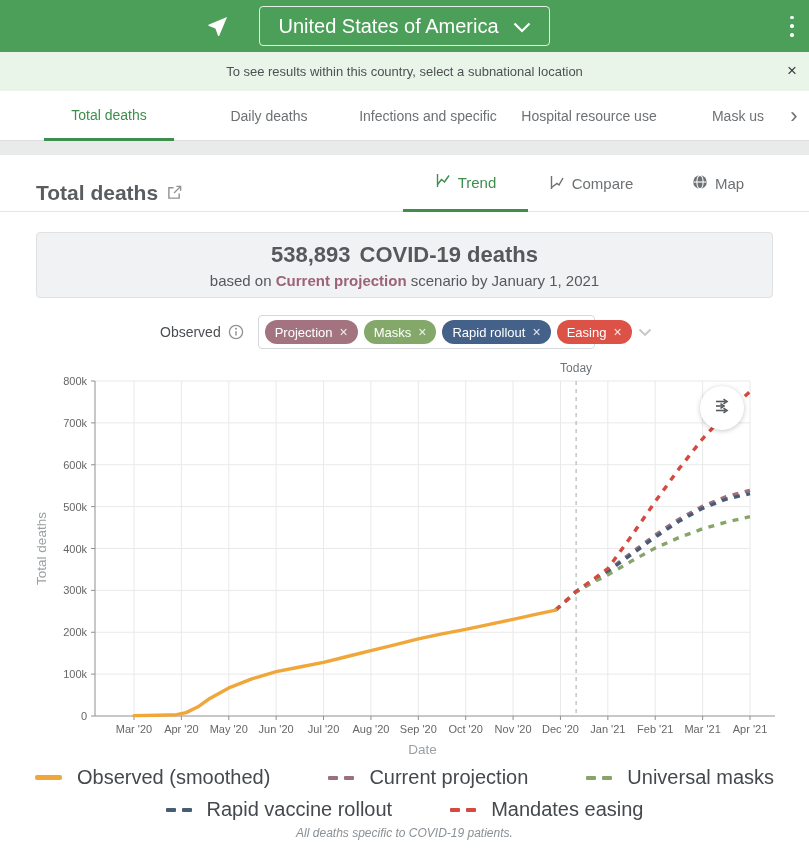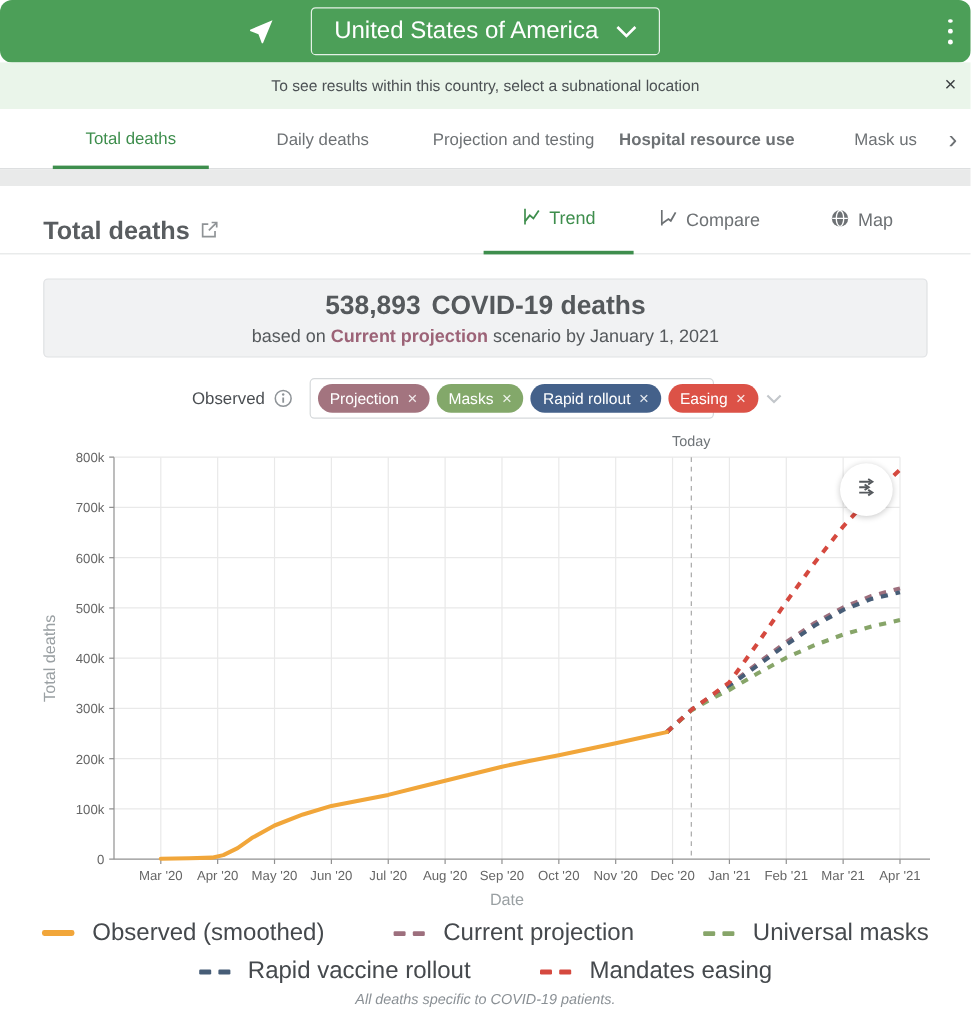--- a/index.html
+++ b/index.html
@@ -1,20 +1,20 @@
 <!DOCTYPE html>
 <html><head>
 <meta charset="utf-8">
 <style>
   * { margin:0; padding:0; box-sizing:border-box; }
   body { font-family:"Liberation Sans", sans-serif; background:#fff; }
   #app { position:relative; width:809px; height:852px; overflow:hidden; background:#fff; margin:0 auto; }
 
   
-  .header { position:absolute; left:0; top:0; width:809px; height:52px; background:#4C9F58; display:flex; align-items:center; justify-content:center;border-radius:10px; }
+  .header { position:absolute; left:0; top:0; width:809px; height:52px; background:#4C9F58; display:flex; align-items:center; justify-content:center; }
   .nav-arrow { position:absolute; left:206px; top:15px; }
   .loc-select { display:flex; align-items:center; gap:14px; border:1px solid rgba(255,255,255,.85); border-radius:4px; height:40px; padding:0 18px; color:#fff; font-size:20px; cursor:pointer; }
   .kebab { position:absolute; right:8px; top:13px; width:18px; height:26px; display:flex; flex-direction:column; align-items:center; justify-content:center; cursor:pointer; }
   .kebab i { display:block; width:4px; height:4px; border-radius:50%; background:#fff; margin:2.5px 0; }
 
   
   .notif { position:absolute; left:0; top:52px; width:809px; height:39px; background:#EAF5EA; display:flex; align-items:center; justify-content:center; color:#4c5154; font-size:13px; }
   .notif-close { position:absolute; right:6px; top:8px; font-size:17px; color:#3a3e41; width:22px; height:22px; text-align:center; line-height:22px; cursor:pointer; }
 
   
@@ -89,22 +89,22 @@
   </div>
 
   <div class="notif">
     <span>To see results within this country, select a subnational location</span>
     <span class="notif-close">×</span>
   </div>
 
   <div class="navbar">
     <div class="nav-tab active" style="left:44px;width:130px;">Total deaths</div>
     <div class="nav-tab" style="left:200px;width:138px;">Daily deaths</div>
-    <div class="nav-tab" style="left:348px;width:160px;">Projection and testing</div>
-    <div class="nav-tab" style="left:509px;width:160px;font-weight:bold;">Hospital resource use</div>
+    <div class="nav-tab" style="left:348px;width:160px;">Infections and specific</div>
+    <div class="nav-tab" style="left:509px;width:160px;">Hospital resource use</div>
     <div class="nav-tab" style="left:705px;width:66px;">Mask us</div>
     <div class="nav-scroll">›</div>
   </div>
 
   <div class="gray-strip"></div>
 
   <div class="panel-head"></div>
   <div class="page-title">
     <span>Total deaths</span>
     <span>

